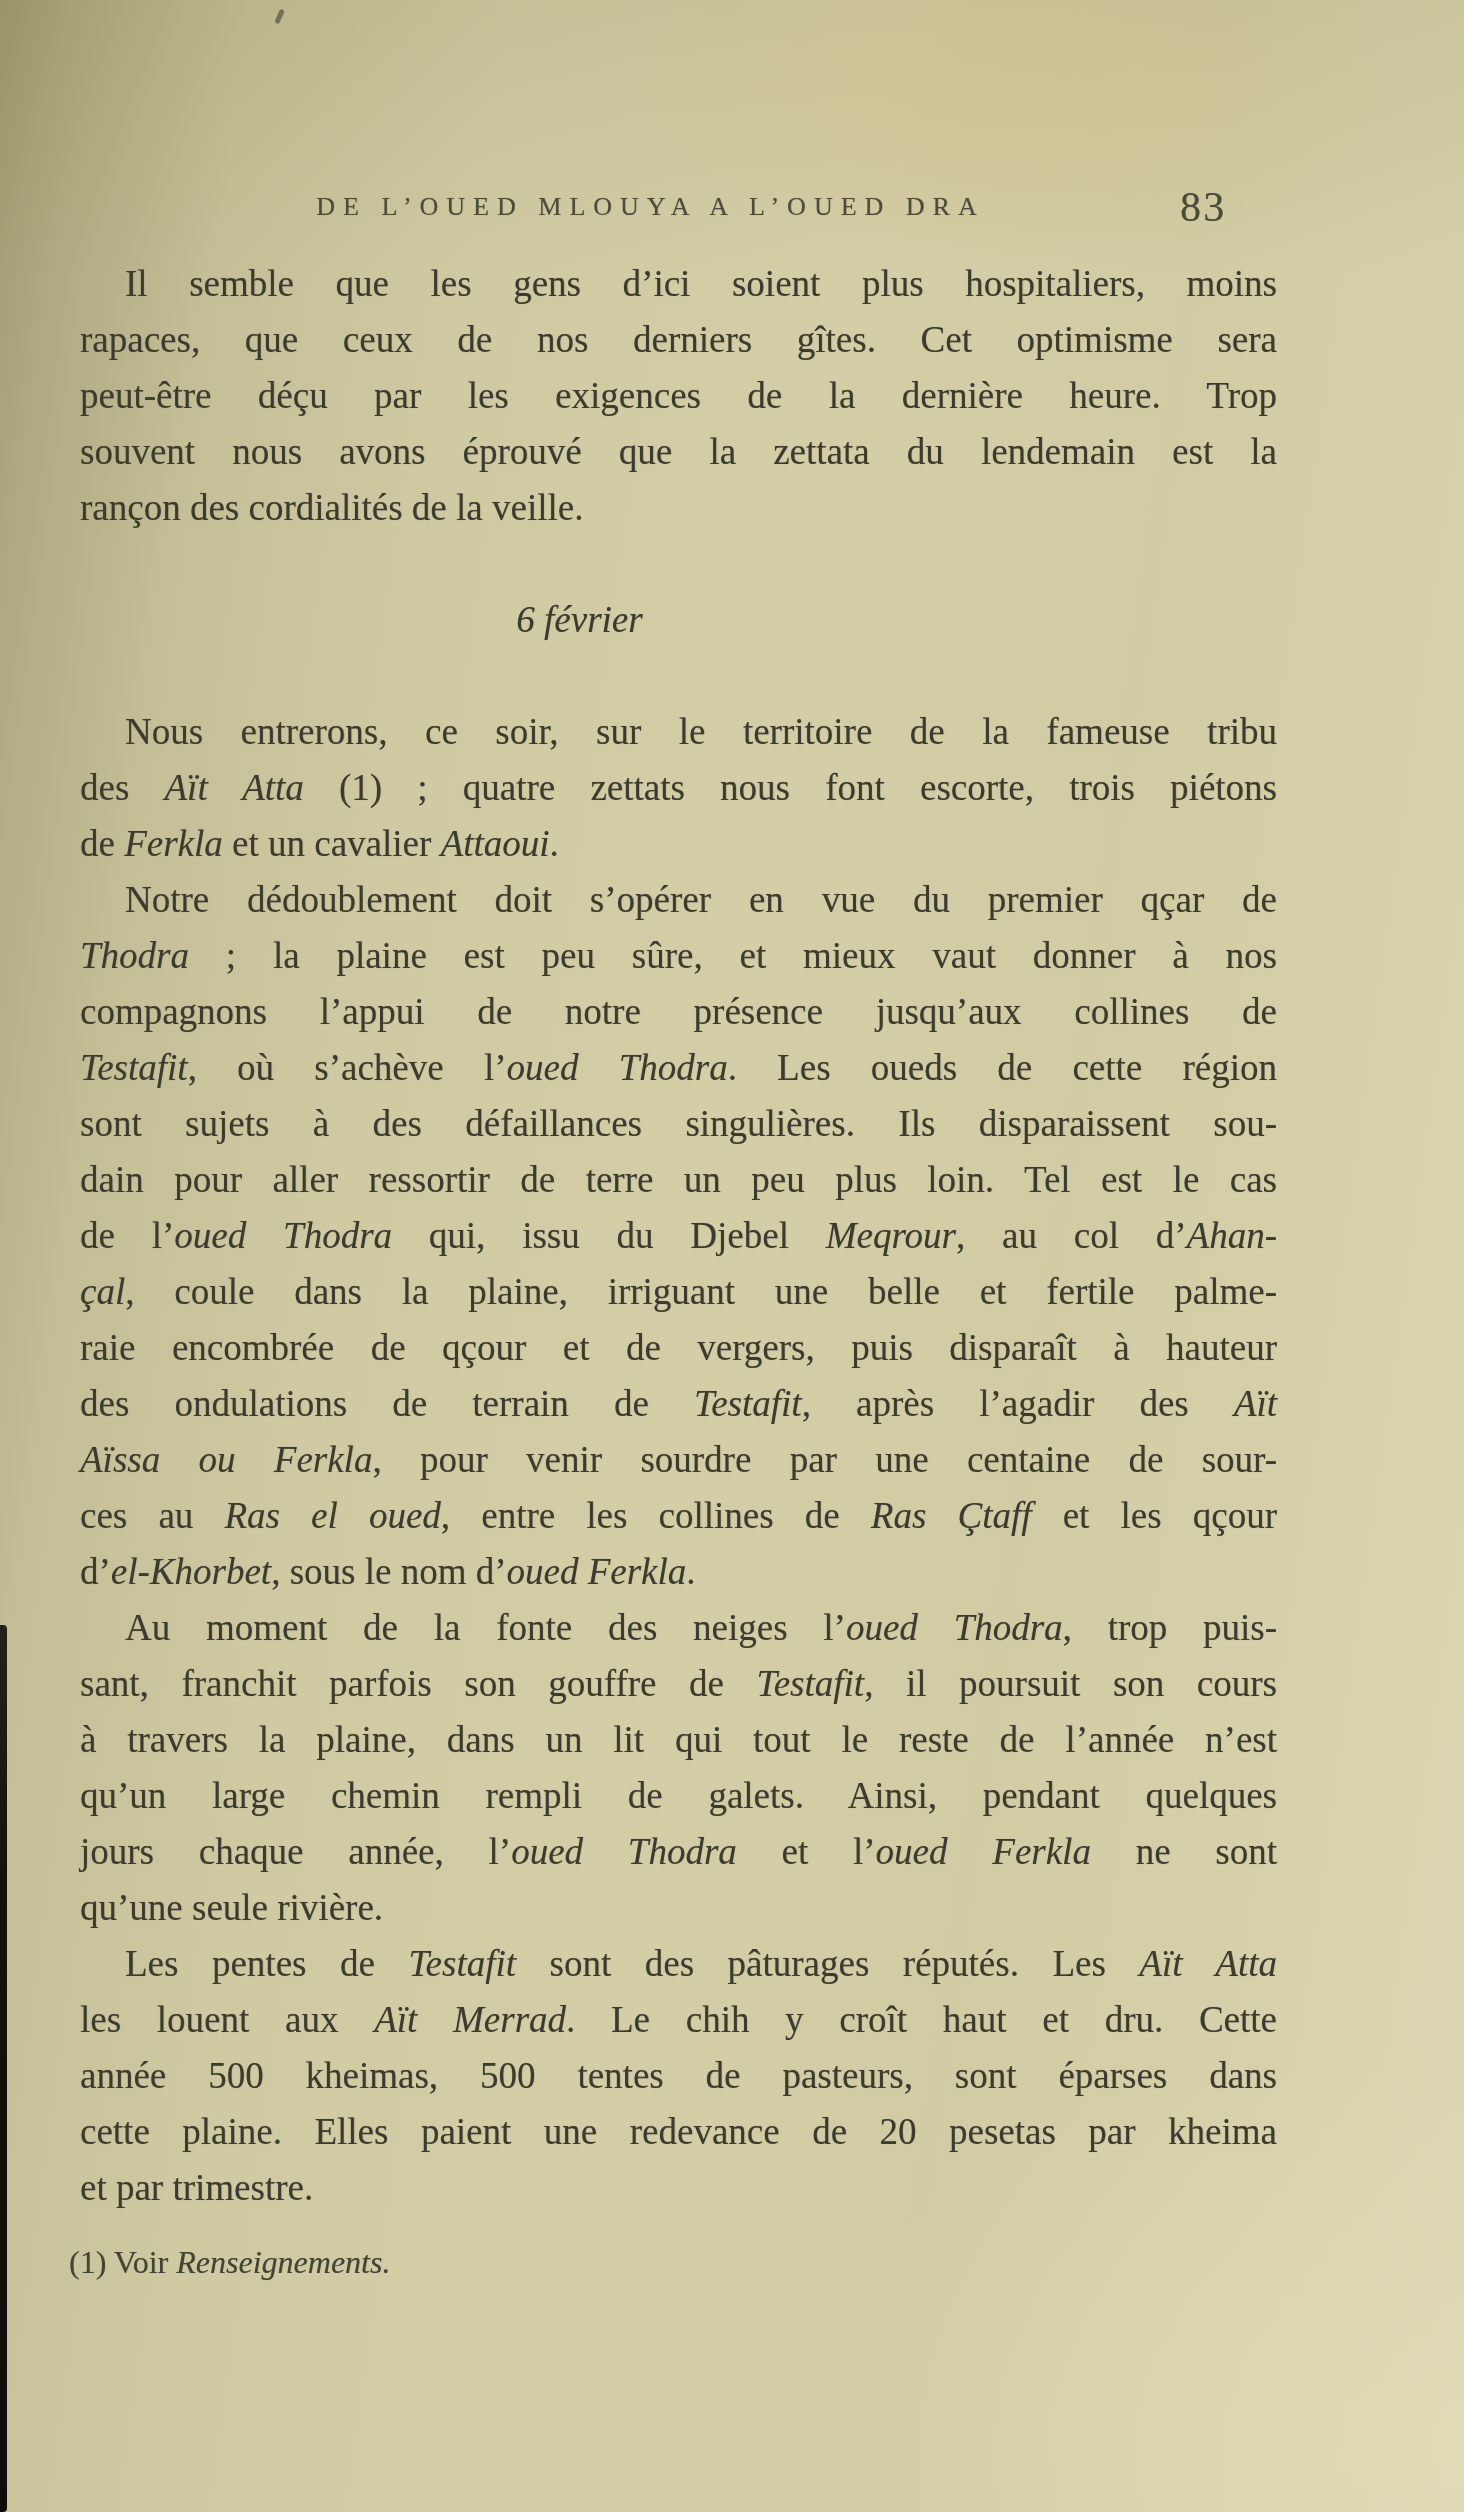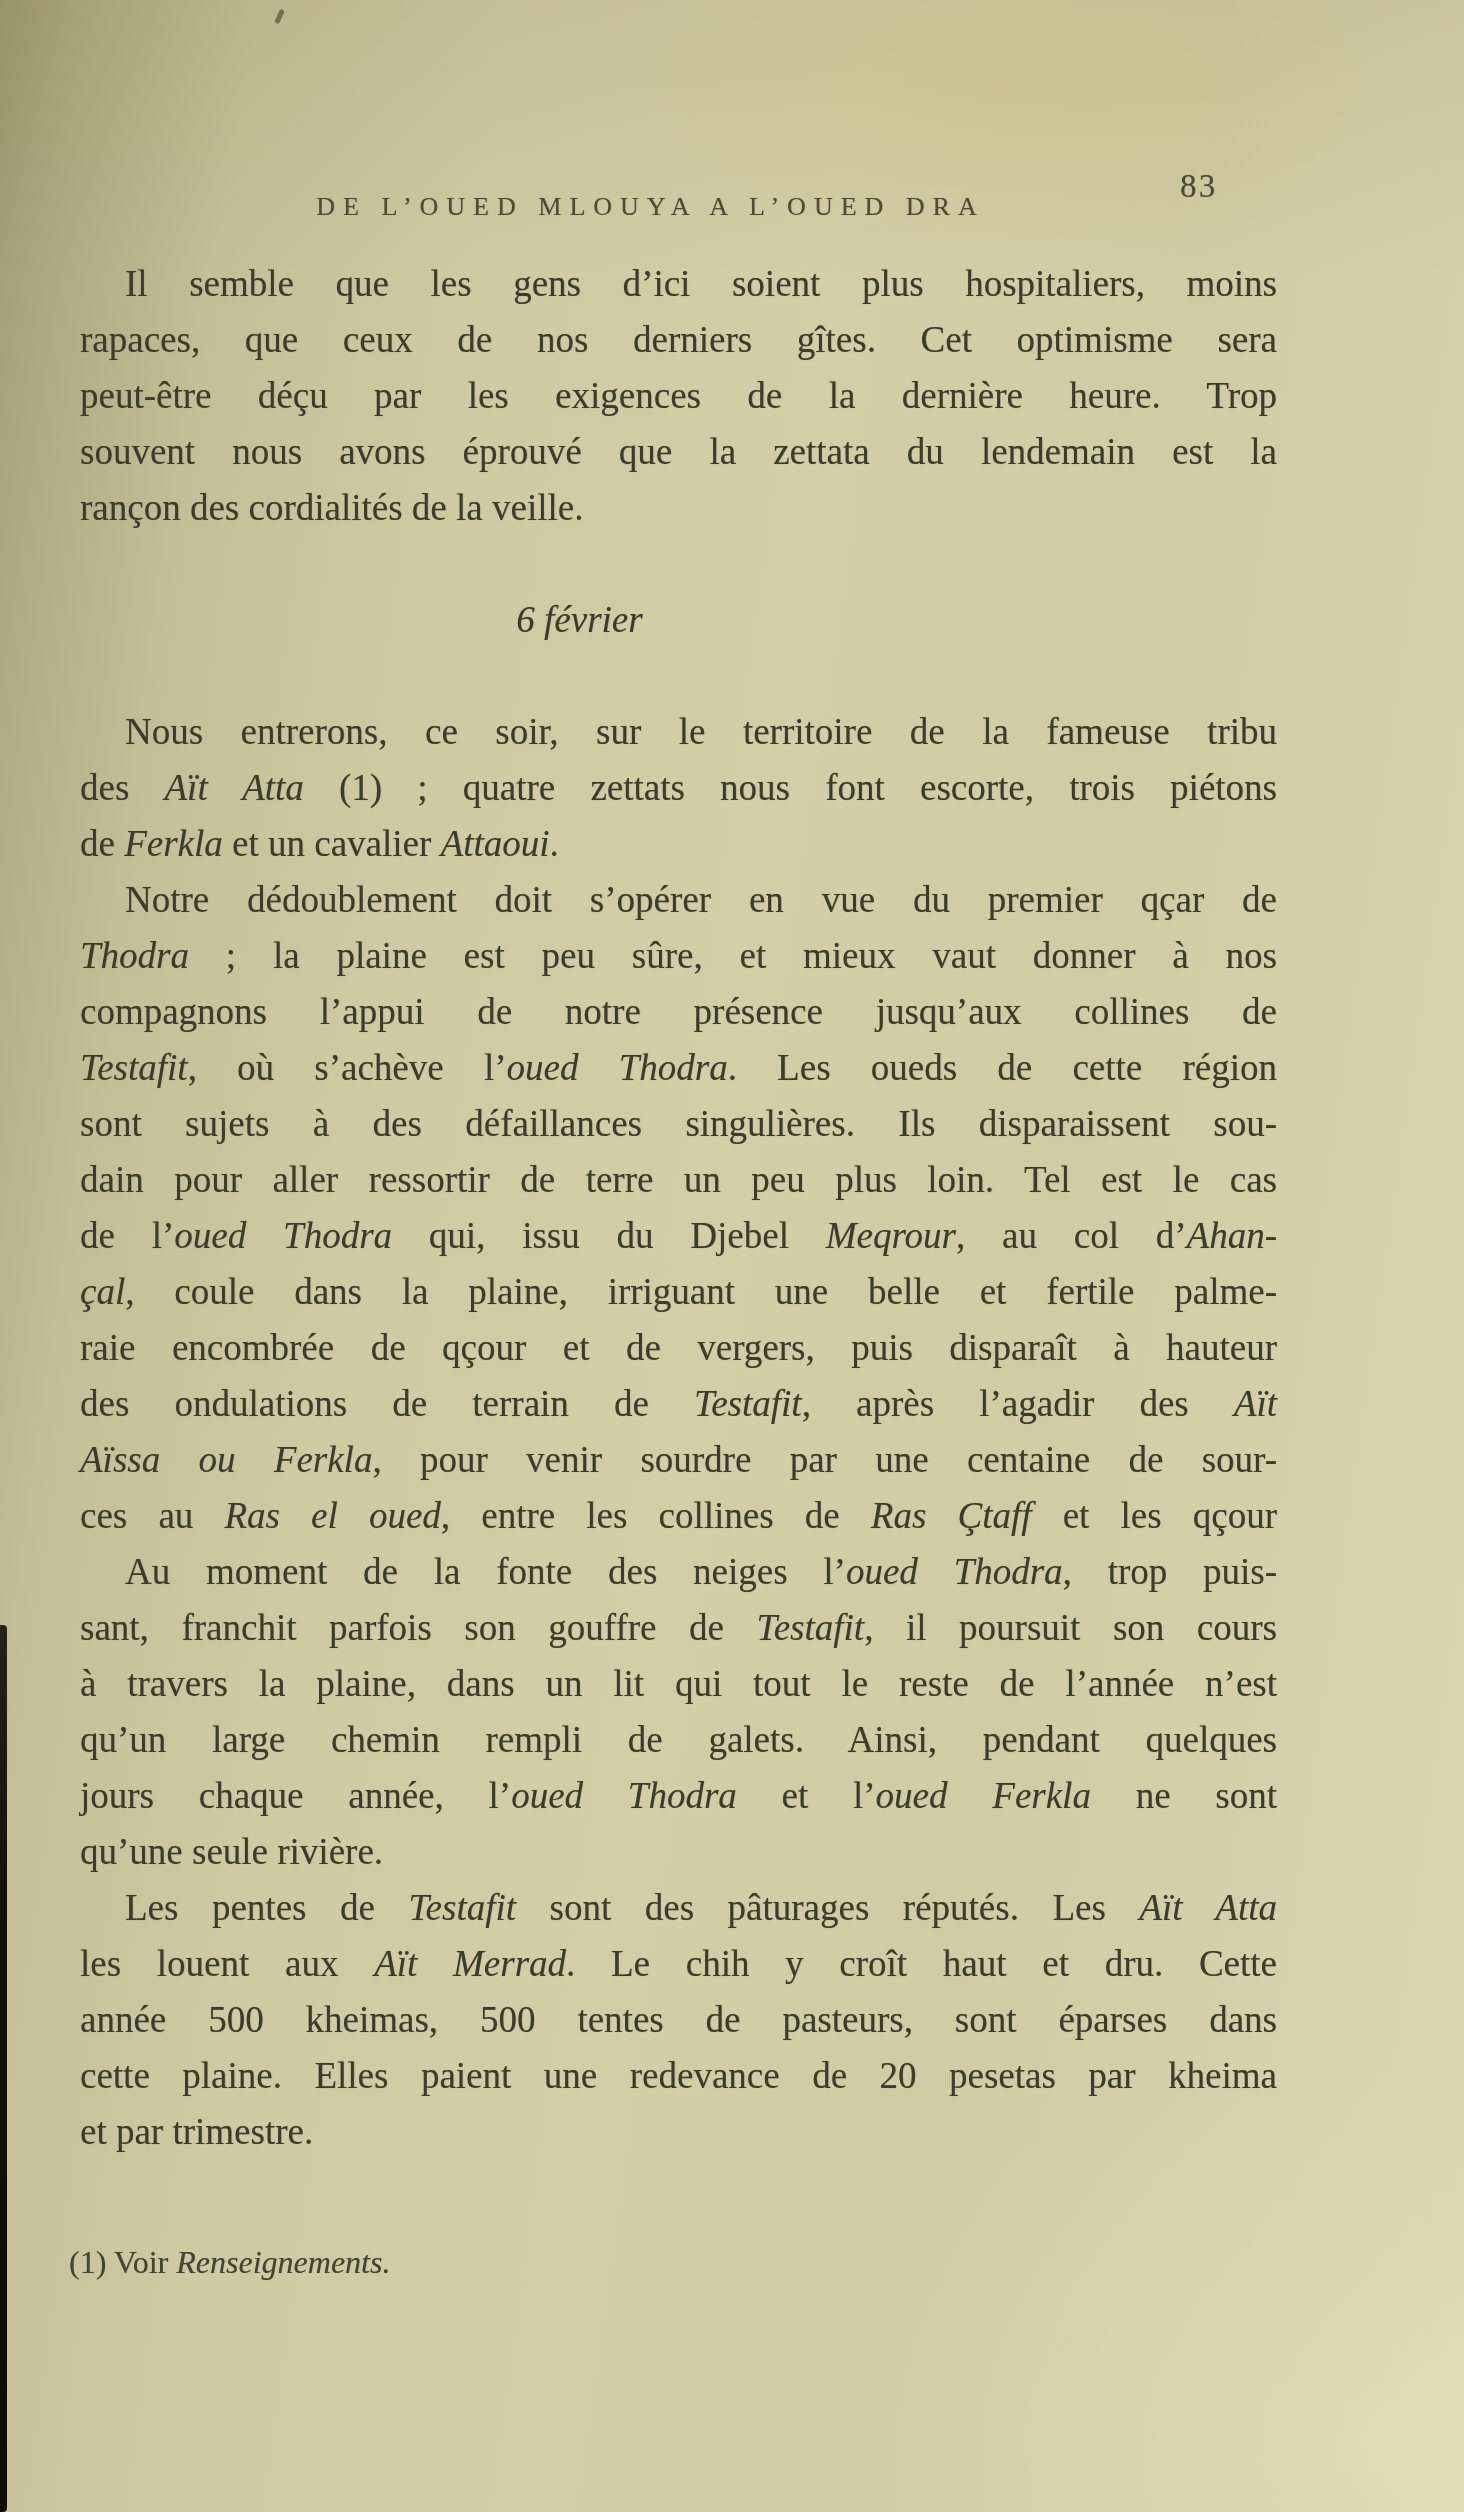--- a/index.html
+++ b/index.html
@@ -24,22 +24,22 @@
     position:absolute; left:277px; top:9px; width:5.1px; height:15.3px;
     background:#5a5942; border-radius:2.8px; transform:rotate(24deg); opacity:.75;
   }
   .running-head {
     position:absolute; left:52px; top:190px; width:1197px;
     text-align:center; font-size:26px; line-height:34px;
     letter-spacing:8px; color:#4b4c3c;
     text-shadow:0.3px 0.3px 0.9px rgba(70,71,55,0.45);
   }
   .page-number {
-    position:absolute; left:1180px; top:168px;
-    font-size:33px; color:#484a3a; letter-spacing:2.3px;
+    position:absolute; left:1180px; top:183px;
+    font-size:42px; color:#484a3a; letter-spacing:2.3px;
     text-shadow:0.3px 0.3px 0.9px rgba(70,71,55,0.45);
   }
   .text-flow {
     position:absolute; left:80px; top:256px; width:1197px;
     font-size:37px; line-height:56px; color:#3b3c2f;
     text-shadow:0.3px 0.3px 0.8px rgba(59,60,47,0.42);
   }
   .line { text-align:justify; text-align-last:justify; }
   .line.last { text-align-last:left; }
   .line.first { text-indent:45px; }
@@ -84,20 +84,21 @@
         <div class="line">compagnons l’appui de notre présence jusqu’aux collines de</div>
         <div class="line"><em>Testafit</em>, où s’achève l’<em>oued Thodra</em>. Les oueds de cette région</div>
         <div class="line">sont sujets à des défaillances singulières. Ils disparaissent sou-</div>
         <div class="line">dain pour aller ressortir de terre un peu plus loin. Tel est le cas</div>
         <div class="line">de l’<em>oued Thodra</em> qui, issu du Djebel <em>Meqrour</em>, au col d’<em>Ahan-</em></div>
         <div class="line"><em>çal</em>, coule dans la plaine, irriguant une belle et fertile palme-</div>
         <div class="line">raie encombrée de qçour et de vergers, puis disparaît à hauteur</div>
         <div class="line">des ondulations de terrain de <em>Testafit</em>, après l’agadir des <em>Aït</em></div>
         <div class="line"><em>Aïssa ou Ferkla</em>, pour venir sourdre par une centaine de sour-</div>
         <div class="line">ces au <em>Ras el oued</em>, entre les collines de <em>Ras Çtaff</em> et les qçour</div>
+        <div class="line last">d’<em>el-Khorbet</em>, sous le nom d’<em>oued Ferkla</em>.</div>
       </div>
       <div class="para">
         <div class="line first">Au moment de la fonte des neiges l’<em>oued Thodra</em>, trop puis-</div>
         <div class="line">sant, franchit parfois son gouffre de <em>Testafit</em>, il poursuit son cours</div>
         <div class="line">à travers la plaine, dans un lit qui tout le reste de l’année n’est</div>
         <div class="line">qu’un large chemin rempli de galets. Ainsi, pendant quelques</div>
         <div class="line">jours chaque année, l’<em>oued Thodra</em> et l’<em>oued Ferkla</em> ne sont</div>
         <div class="line last">qu’une seule rivière.</div>
       </div>
       <div class="para">

